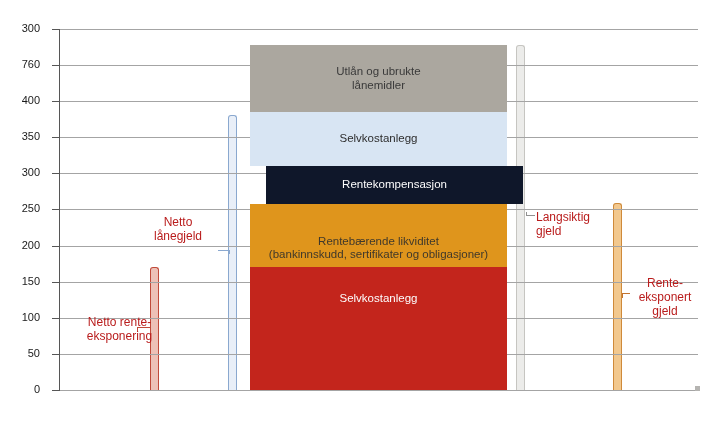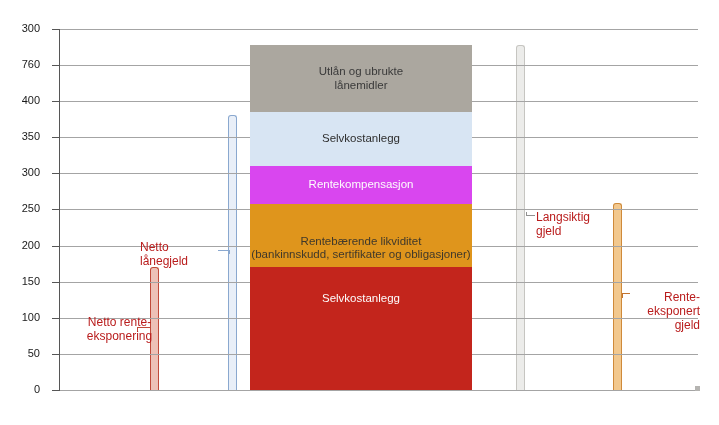--- a/index.html
+++ b/index.html
@@ -16,36 +16,36 @@
   .tickmark{position:absolute;left:52px;width:8px;height:1px;background:#565656;z-index:2;}
   .yaxis{position:absolute;left:59px;top:29px;width:1px;height:362px;background:#565656;z-index:2;}
   
   .thinbar{position:absolute;border-style:solid;border-width:1px;border-bottom:none;
            border-radius:3px 3px 0 0;z-index:1;box-sizing:border-box;}
   .tb-pink  {left:150px;top:267px;width:9px;height:123px;background:#edc1b7;border-color:#c04a3a;}
   .tb-blue  {left:228px;top:115px;width:9px;height:275px;background:#e9eff8;border-color:#8aa8cf;}
   .tb-gray  {left:516px;top:45px; width:9px;height:345px;background:#ececea;border-color:#c6c5c1;}
   .tb-orange{left:613px;top:203px;width:9px;height:187px;background:#f2c88e;border-color:#cf8a3a;}
   
-  .stack{position:absolute;left:250px;top:45px;width:222px;height:345px;z-index:3;}
+  .stack{position:absolute;left:250px;top:45px;width:257px;height:345px;z-index:3;}
   .seg{position:absolute;left:0;width:100%;display:flex;align-items:center;justify-content:center;}
   .seg span{font-size:11.5px;line-height:13.5px;text-align:center;white-space:pre-line;}
   .s-utlan {top:0;height:67px;background:#aba79f;}   .s-utlan span{color:#3a3a3a;}
   .s-selv  {top:67px;height:54px;background:#d8e5f3;} .s-selv span{color:#2e2e2e;}
-  .s-komp  {top:121px;height:38px;background:#d946ef;}.s-komp span{color:#fdfdfd;}
+  .s-komp  {top:121px;height:38px;background:#0f172a;margin-left:16px;}.s-komp span{color:#fdfdfd;}
   .s-baer  {top:159px;height:63px;background:#df951c;}.s-baer span{color:#3f382b;line-height:12.5px;margin-top:24px;}
   .s-eksp  {top:222px;height:123px;background:#c3251c;align-items:flex-start;}
   .s-eksp span{color:#fdfdfd;padding-top:25px;}
   
   .note{position:absolute;font-size:12px;line-height:14px;color:#b91c1c;
         white-space:pre-line;z-index:4;}
   .n-renteeksponering{left:72px;top:315px;width:95px;text-align:center;}
-  .n-laanegjeld{left:140px;top:240px;width:76px;text-align:left;}
+  .n-laanegjeld{left:140px;top:215px;width:76px;text-align:center;}
   .n-langsiktig{left:536px;top:210px;width:70px;text-align:left;}
-  .n-renteeksponert{left:630px;top:290px;width:70px;text-align:right;}
+  .n-renteeksponert{left:630px;top:276px;width:70px;text-align:center;}
   .pline{position:absolute;height:1px;z-index:4;}
   .pnub{position:absolute;width:1px;z-index:4;}
   .corner-marker{position:absolute;left:695px;top:386px;width:5px;height:5px;background:#b5b4b1;z-index:2;}
 </style>
 </head>
 <body>
 
 <div class="stage">
 
   <div class="ytick-label" style="top:22px">300</div>

